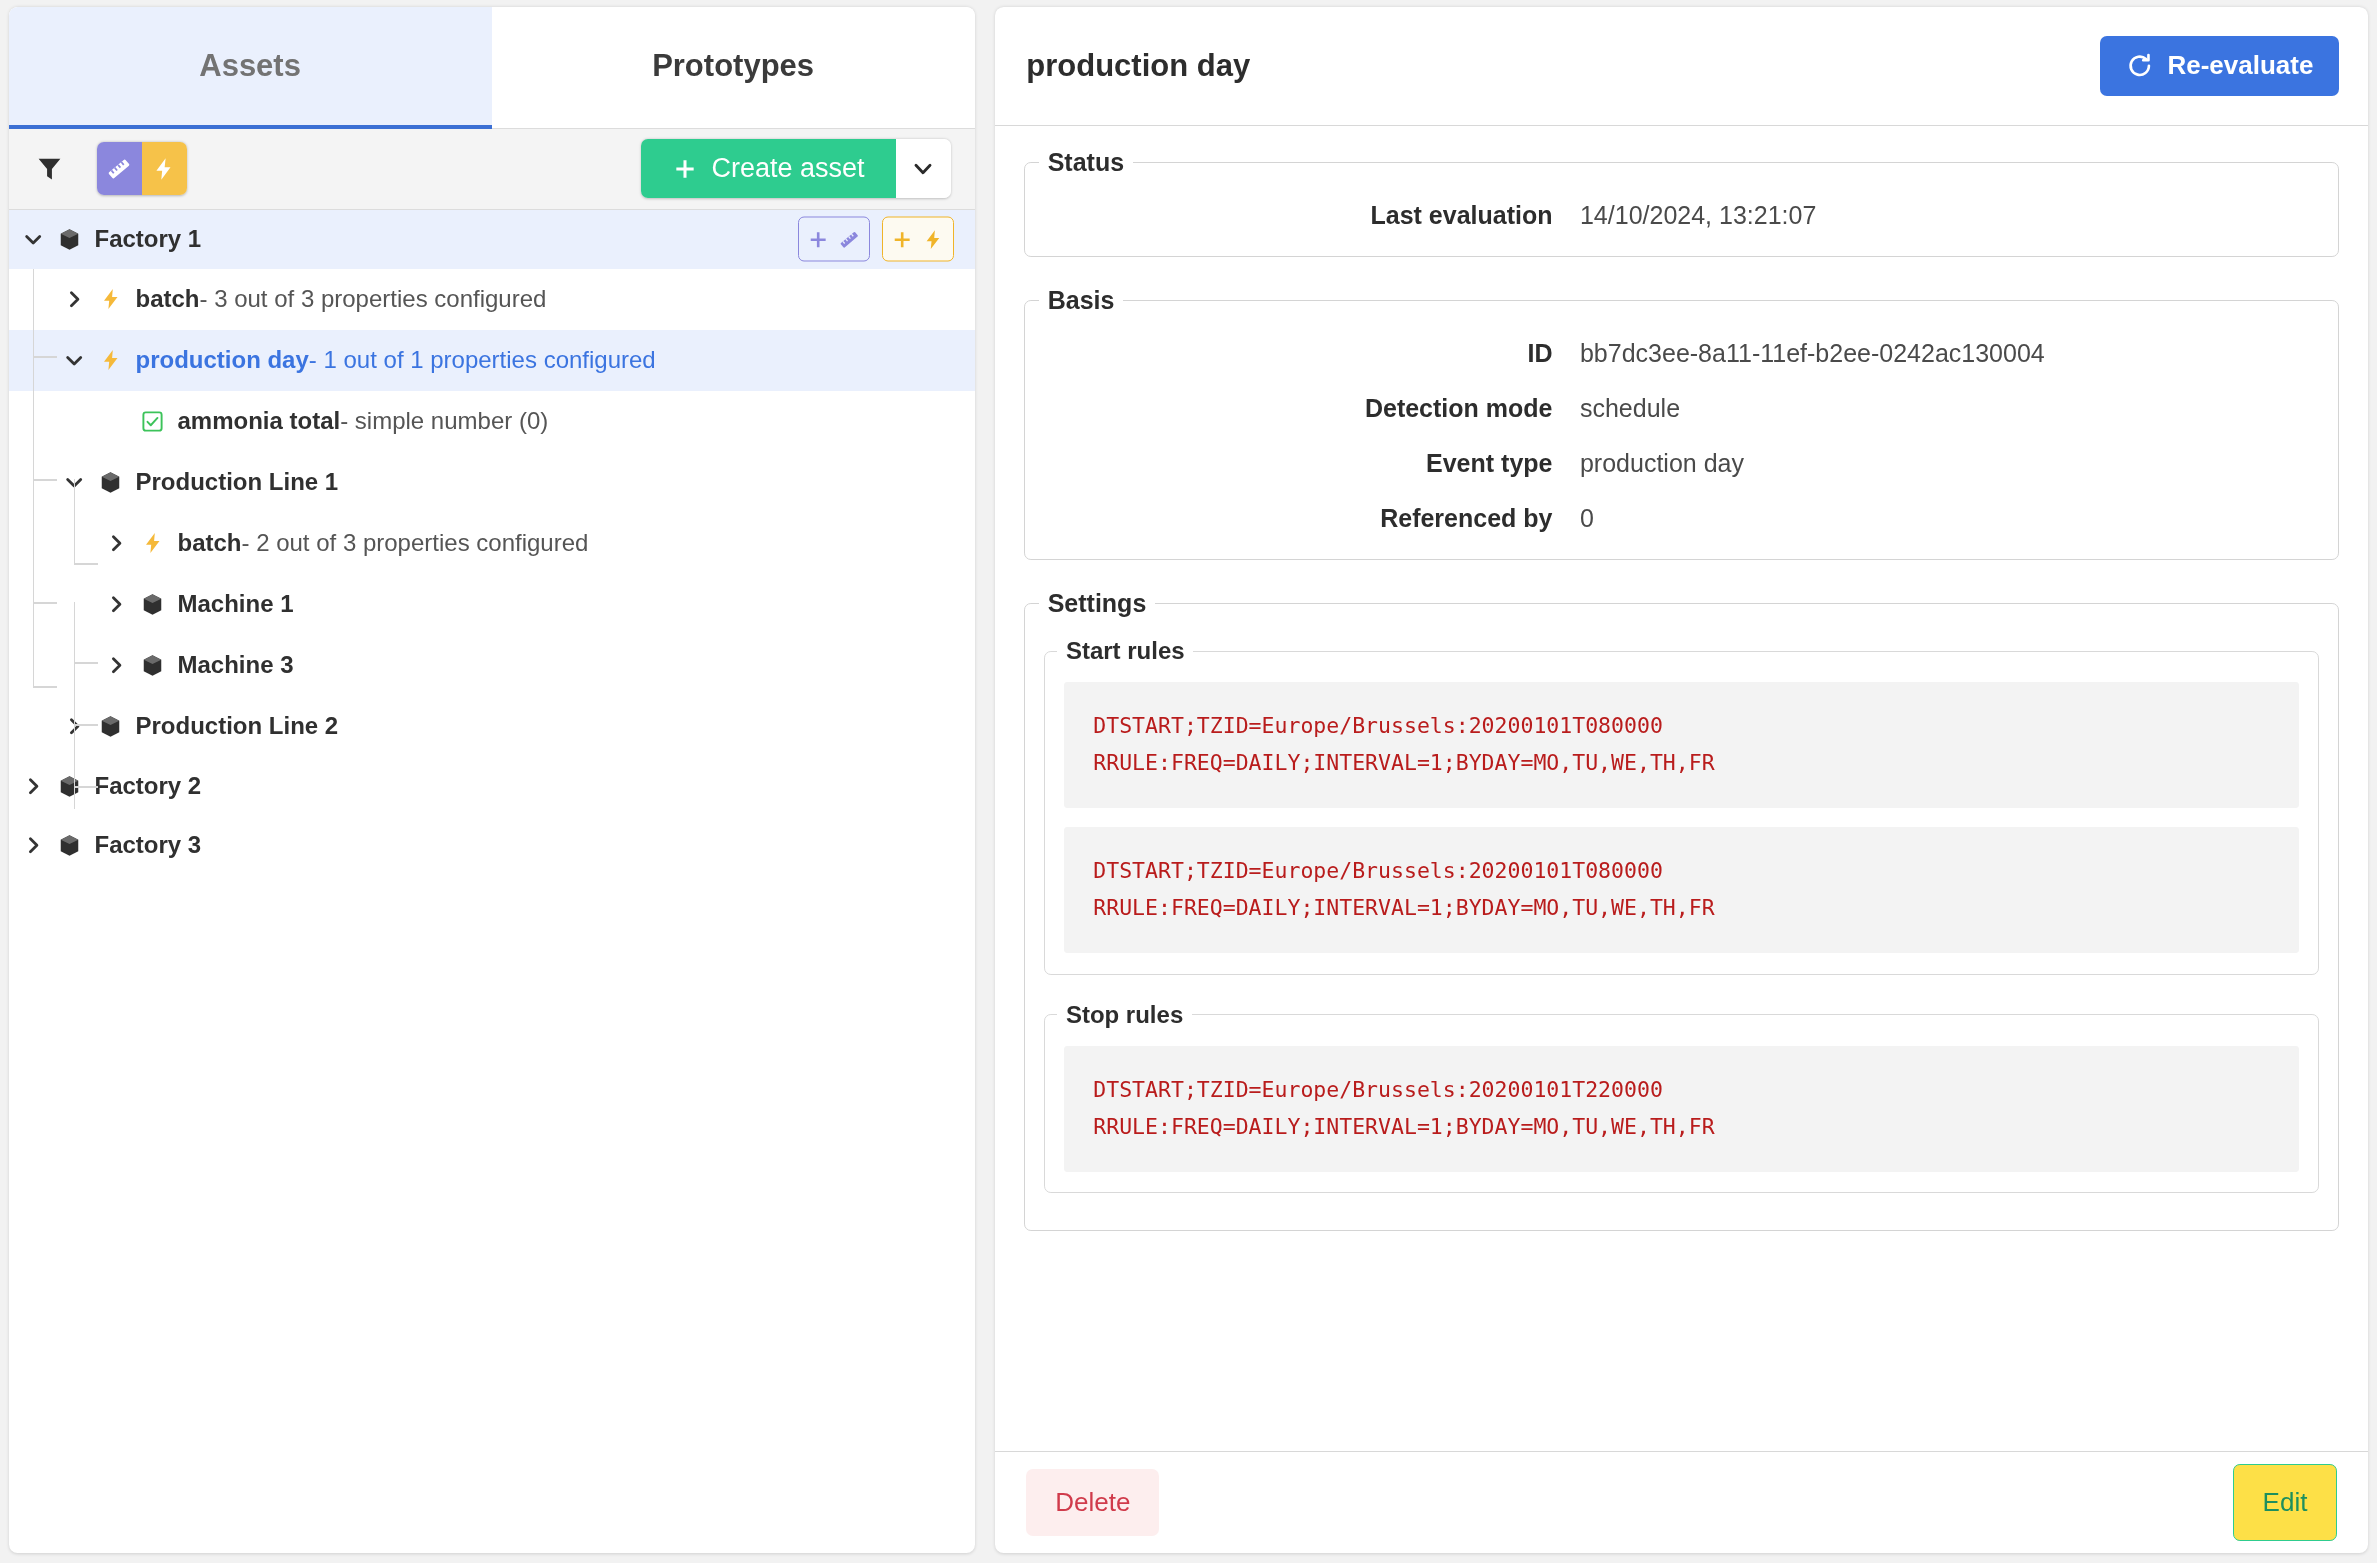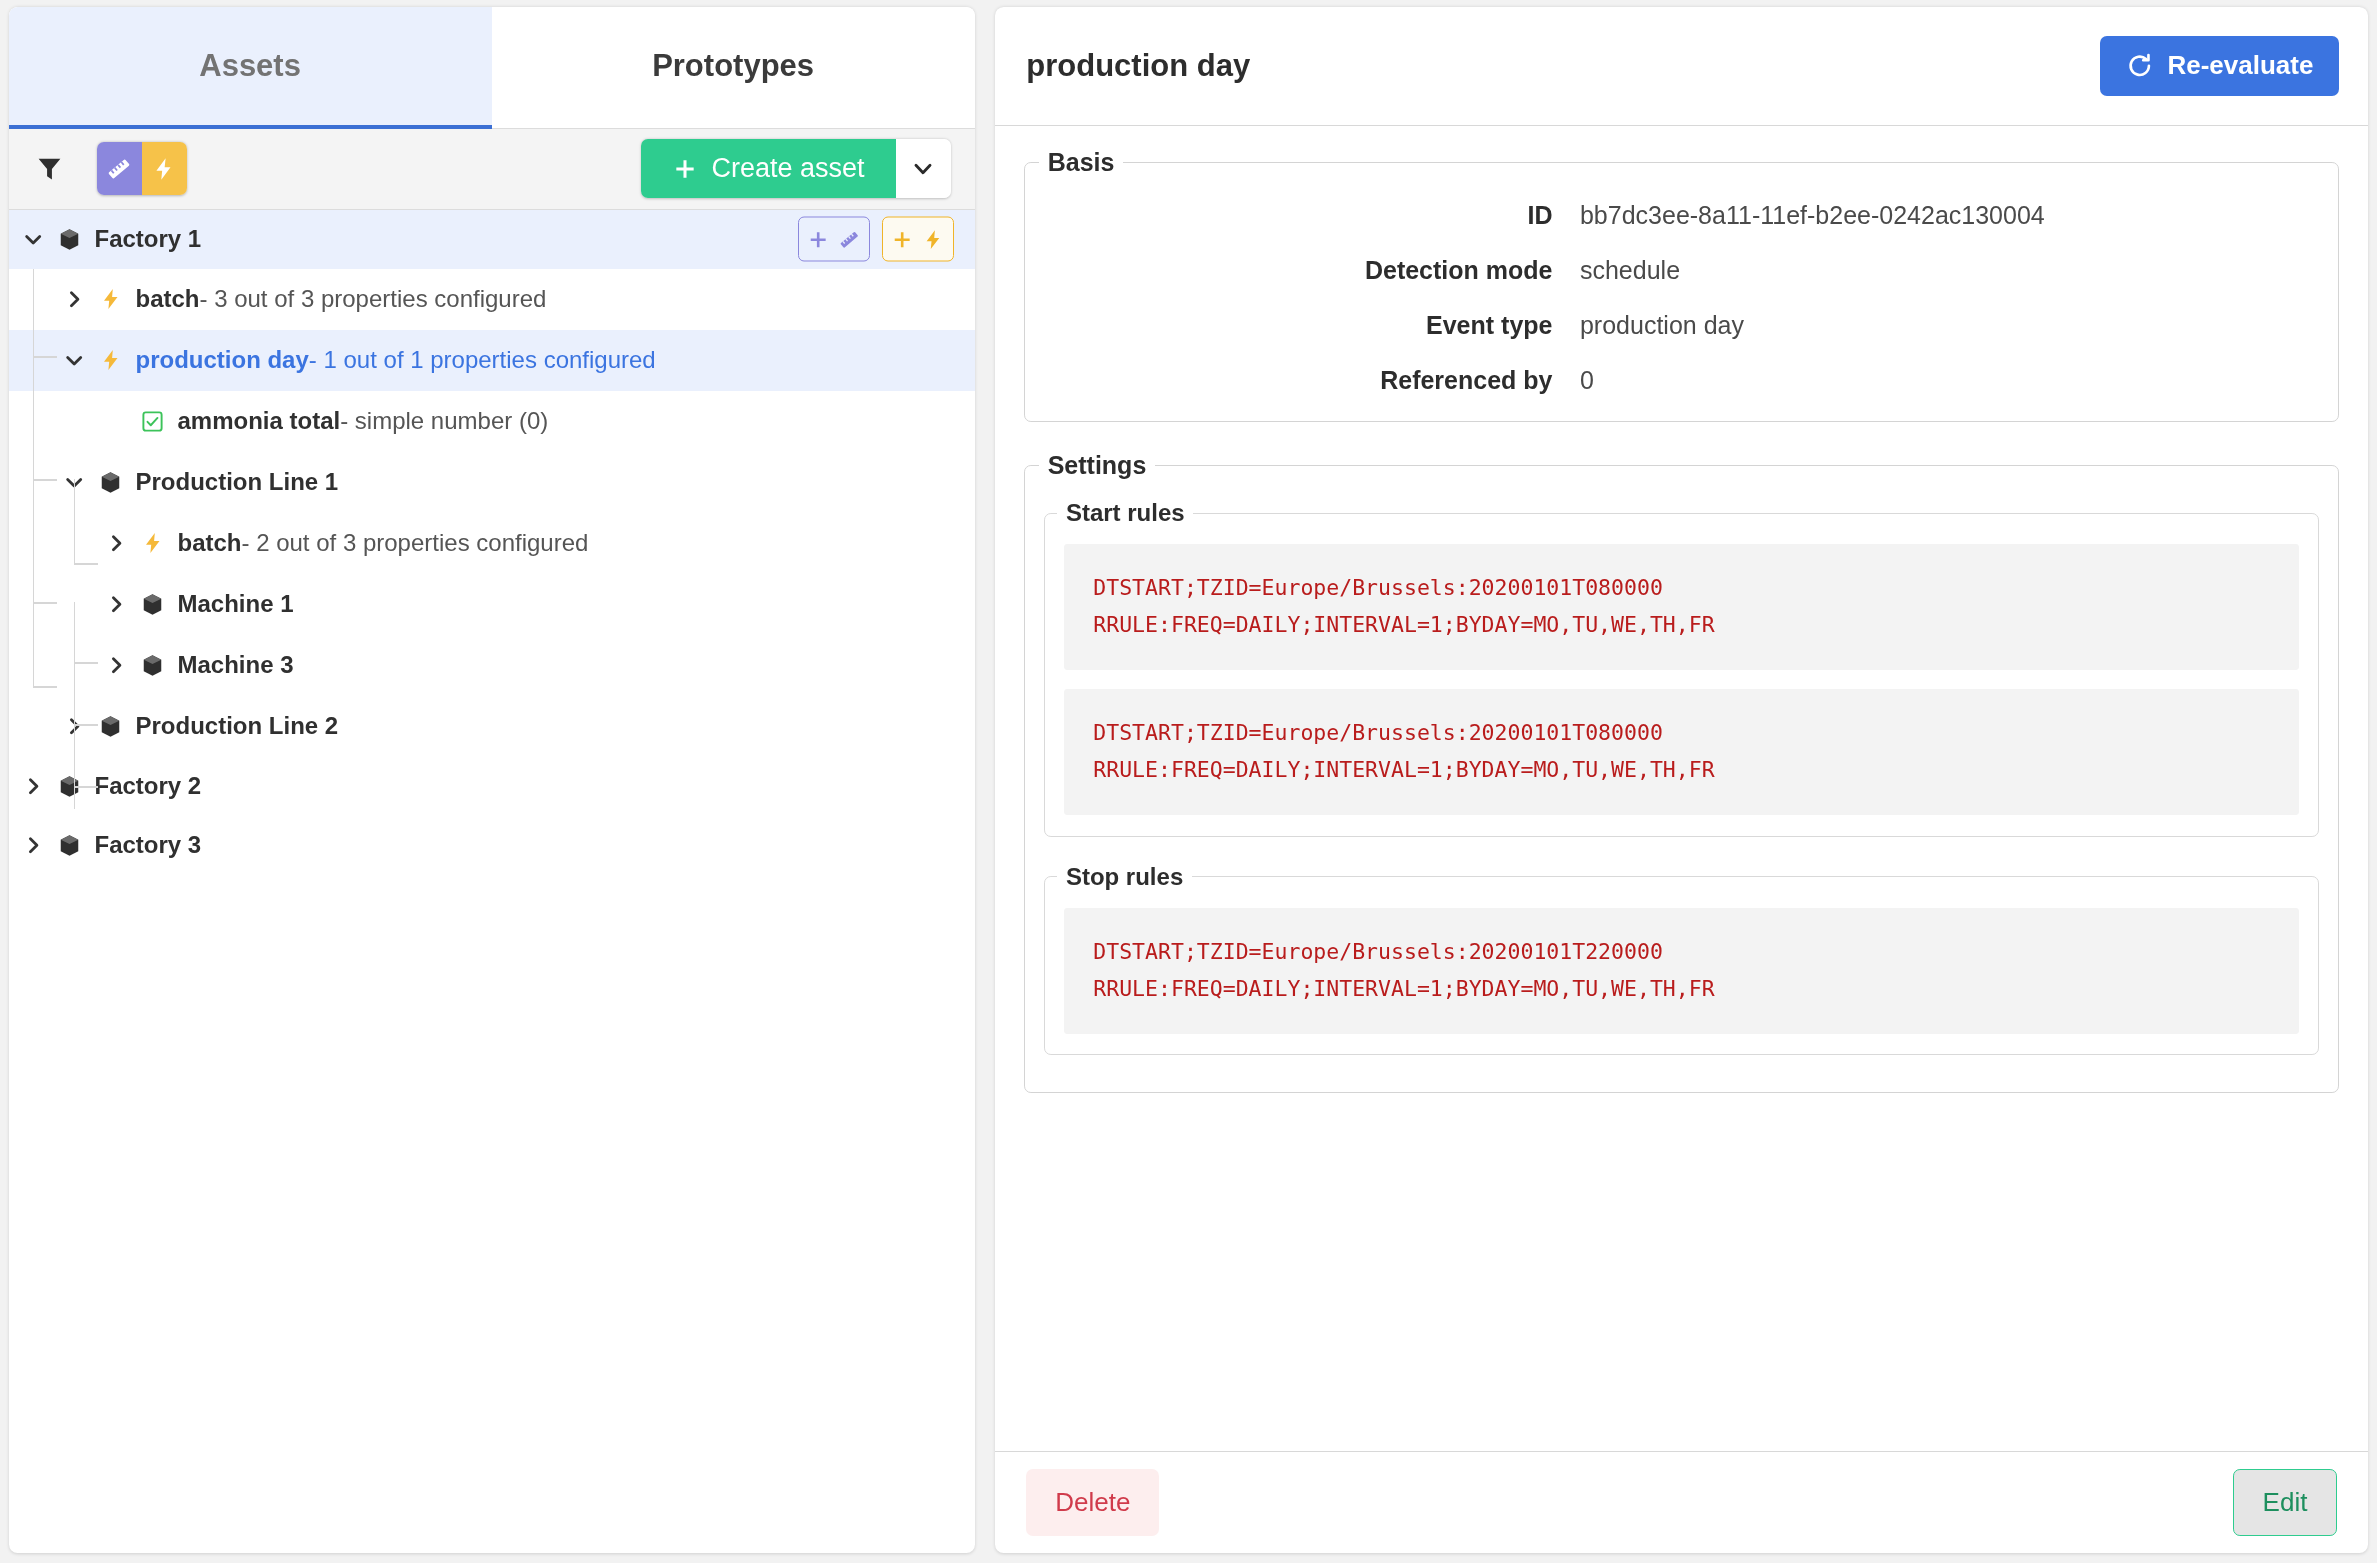--- a/index.html
+++ b/index.html
@@ -277,27 +277,27 @@
     color: #d03b4b;
     border: none;
     border-radius: 6.9px;
     font-size: 26px;
     padding: 0 29px;
     height: 67px;
     cursor: pointer;
     font-family: inherit;
   }
   .btn-edit {
-    background: #e5e5e5;
+    background: #fde047;
     color: #1d8f5e;
     border: 1.7px solid #2ecc8f;
     border-radius: 6.9px;
     font-size: 26px;
     padding: 0 29px;
-    height: 67px;
+    height: 77px;
     cursor: pointer;
     font-family: inherit;
   }
 </style>
 </head>
 <body>
 
 <div class="app">
 
   <div class="left-panel">
@@ -550,20 +550,29 @@
         <svg width="27.5" height="27.5" viewBox="0 0 24 24">
           <path d="M20 12a8 8 0 1 1-2.6-5.9" stroke="#fff" stroke-width="2.3" fill="none" stroke-linecap="round"></path>
           <path d="M19.6 2.6v4.6h-4.6" stroke="#fff" stroke-width="2.3" fill="none" stroke-linecap="round" stroke-linejoin="round"></path>
         </svg>
         <span>Re-evaluate</span>
       </div>
     </div>
 
     <div class="rp-body">
 
+      <fieldset class="box">
+        <legend>Status</legend>
+        <div class="box-inner">
+          <div class="kv-row">
+            <div class="kv-label">Last evaluation</div>
+            <div class="kv-value">14/10/2024, 13:21:07</div>
+          </div>
+        </div>
+      </fieldset>
 
       <fieldset class="box">
         <legend>Basis</legend>
         <div class="box-inner">
           <div class="kv-row">
             <div class="kv-label">ID</div>
             <div class="kv-value">bb7dc3ee-8a11-11ef-b2ee-0242ac130004</div>
           </div>
           <div class="kv-row">
             <div class="kv-label">Detection mode</div>

